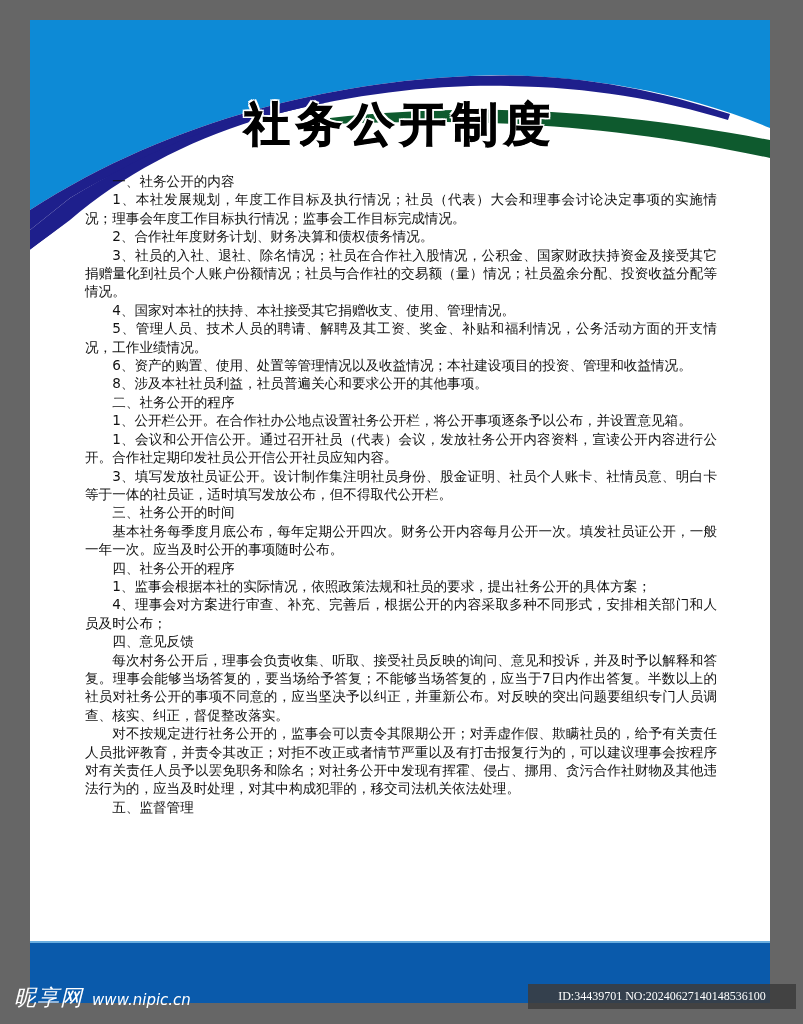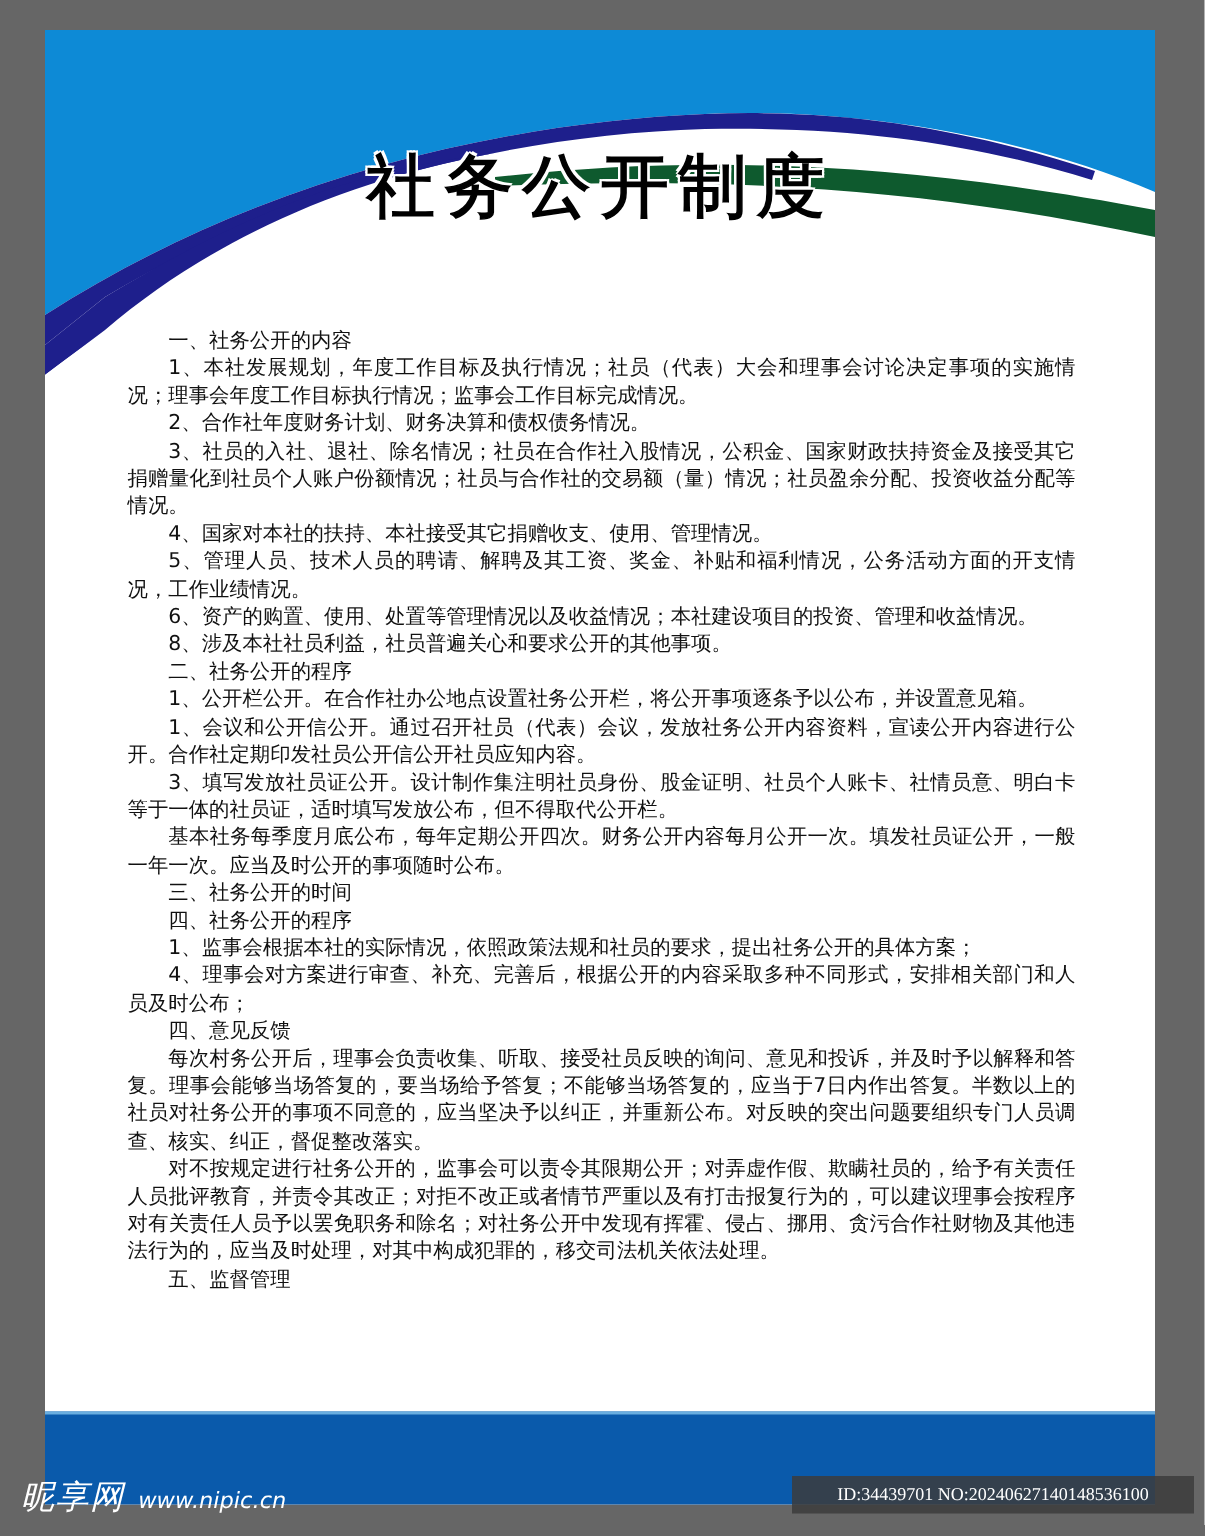--- a/index.html
+++ b/index.html
@@ -1,26 +1,26 @@
 <!DOCTYPE html>
 <html><head>
 <meta charset="utf-8">
 <style>
   html, body { margin:0; padding:0; }
   body { width:803px; height:1024px; background:#666666; position:relative; overflow:hidden;
          font-family:"DejaVu Sans", "Liberation Sans", sans-serif; }
   .poster { position:absolute; left:30px; top:20px; width:740px; height:983px; background:#ffffff; overflow:hidden; }
   .bg-svg { position:absolute; left:0; top:0; width:740px; height:983px; }
   .title { position:absolute; left:0; width:740px; top:74px; text-align:center;
-           font-family:"DejaVu Sans", sans-serif; font-weight:normal; font-size:46px; letter-spacing:6px;
+           font-family:"DejaVu Sans", sans-serif; font-weight:bold; font-size:46px; letter-spacing:6px;
            color:#000; -webkit-text-stroke:1px #000;
            text-shadow: 2px 0 0 #fff, -2px 0 0 #fff, 0 2px 0 #fff, 0 -2px 0 #fff,
                         2px 2px 0 #fff, -2px -2px 0 #fff, 2px -2px 0 #fff, -2px 2px 0 #fff; }
   .body { position:absolute; left:55px; top:152px; width:632px; color:#111;
-          font-family:"DejaVu Sans", sans-serif; font-size:13.6px; line-height:18.4px;margin-top:46px; }
+          font-family:"DejaVu Sans", sans-serif; font-size:13.6px; line-height:18.4px; }
   .body p { margin:0; text-indent:2em; text-align:justify; }
   .footer-band { position:absolute; left:0; top:921px; width:740px; height:62px; background:#0a5aab;
                  border-top:2px solid #6aaee0; }
   .watermark { position:absolute; left:14px; top:983px; color:#fff; font-style:italic; font-weight:normal;
                font-family:"DejaVu Sans", sans-serif; }
   .watermark .logo { font-size:22px; letter-spacing:1px; }
   .watermark .url { font-size:15px; margin-left:4px; }
   .idbadge { position:absolute; left:528px; top:984px; width:268px; height:25px; background:rgba(60,60,60,0.85);
              color:#fff; font-family:Liberation Serif, serif; font-size:12px; line-height:25px; text-align:center; }
 </style>
@@ -48,22 +48,22 @@
     <p>2、合作社年度财务计划、财务决算和债权债务情况。</p>
     <p>3、社员的入社、退社、除名情况；社员在合作社入股情况，公积金、国家财政扶持资金及接受其它捐赠量化到社员个人账户份额情况；社员与合作社的交易额（量）情况；社员盈余分配、投资收益分配等情况。</p>
     <p>4、国家对本社的扶持、本社接受其它捐赠收支、使用、管理情况。</p>
     <p>5、管理人员、技术人员的聘请、解聘及其工资、奖金、补贴和福利情况，公务活动方面的开支情况，工作业绩情况。</p>
     <p>6、资产的购置、使用、处置等管理情况以及收益情况；本社建设项目的投资、管理和收益情况。</p>
     <p>8、涉及本社社员利益，社员普遍关心和要求公开的其他事项。</p>
     <p>二、社务公开的程序</p>
     <p>1、公开栏公开。在合作社办公地点设置社务公开栏，将公开事项逐条予以公布，并设置意见箱。</p>
     <p>1、会议和公开信公开。通过召开社员（代表）会议，发放社务公开内容资料，宣读公开内容进行公开。合作社定期印发社员公开信公开社员应知内容。</p>
     <p>3、填写发放社员证公开。设计制作集注明社员身份、股金证明、社员个人账卡、社情员意、明白卡等于一体的社员证，适时填写发放公布，但不得取代公开栏。</p>
+    <p>三、社务公开的时间</p>
     <p>基本社务每季度月底公布，每年定期公开四次。财务公开内容每月公开一次。填发社员证公开，一般一年一次。应当及时公开的事项随时公布。</p>
-    <p>三、社务公开的时间</p>
     <p>四、社务公开的程序</p>
     <p>1、监事会根据本社的实际情况，依照政策法规和社员的要求，提出社务公开的具体方案；</p>
     <p>4、理事会对方案进行审查、补充、完善后，根据公开的内容采取多种不同形式，安排相关部门和人员及时公布；</p>
     <p>四、意见反馈</p>
     <p>每次村务公开后，理事会负责收集、听取、接受社员反映的询问、意见和投诉，并及时予以解释和答复。理事会能够当场答复的，要当场给予答复；不能够当场答复的，应当于7日内作出答复。半数以上的社员对社务公开的事项不同意的，应当坚决予以纠正，并重新公布。对反映的突出问题要组织专门人员调查、核实、纠正，督促整改落实。</p>
     <p>对不按规定进行社务公开的，监事会可以责令其限期公开；对弄虚作假、欺瞒社员的，给予有关责任人员批评教育，并责令其改正；对拒不改正或者情节严重以及有打击报复行为的，可以建议理事会按程序对有关责任人员予以罢免职务和除名；对社务公开中发现有挥霍、侵占、挪用、贪污合作社财物及其他违法行为的，应当及时处理，对其中构成犯罪的，移交司法机关依法处理。</p>
     <p>五、监督管理</p>
   </div>
 
   <div class="footer-band"></div>

